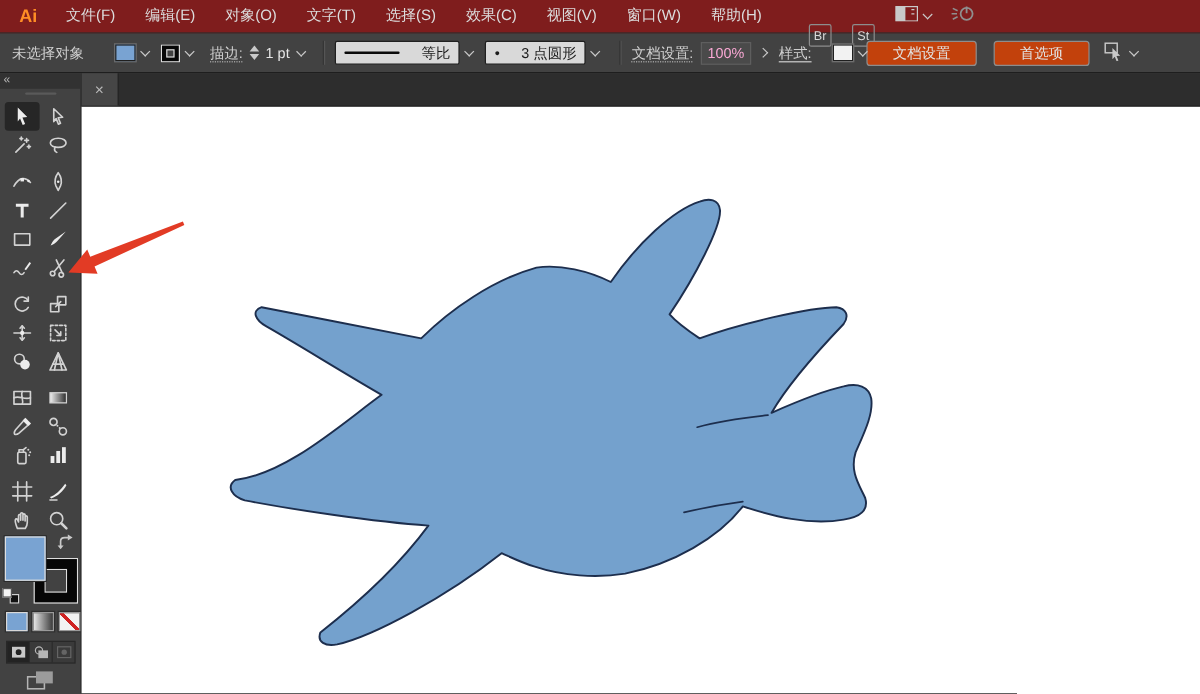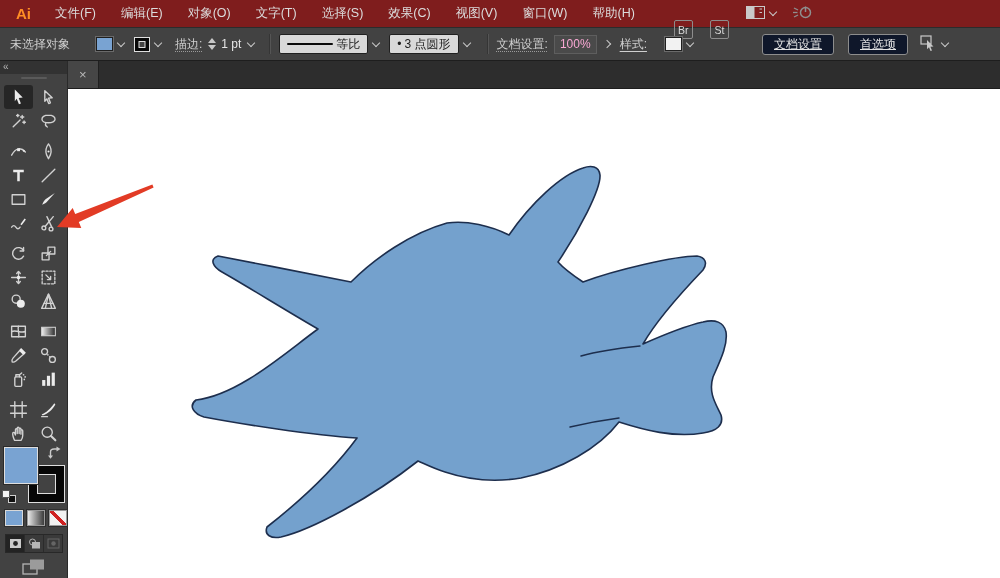--- a/index.html
+++ b/index.html
@@ -21,26 +21,26 @@
   .controlbar{height:33px;background:#424242;border-bottom:1px solid #1e1e1e;
               display:flex;align-items:center;font-size:12px;color:#cfcfcf;padding:0 0 0 10px;white-space:nowrap;}
   .vdiv{width:1px;height:20px;background:#353535;box-shadow:1px 0 0 #555;margin:0 9px;}
   .underlined{text-decoration:underline dotted #9a9a9a;text-underline-offset:3px;}
   .swatch{width:17px;height:14px;border:1px solid #1f1f1f;box-shadow:0 0 0 1px #6a6a6a;display:inline-block;}
   .stepper{display:inline-flex;flex-direction:column;justify-content:center;gap:2px;margin:0 5px 0 6px;}
   .stepper i{width:0;height:0;border-left:4px solid transparent;border-right:4px solid transparent;display:block;}
   .stepper .up{border-bottom:5px solid #c9c9c9;}
   .stepper .dn{border-top:5px solid #c9c9c9;}
   .chip{height:20px;background:#d9d9d9;border:1px solid #202020;border-radius:2px;color:#1c1c1c;
-        display:inline-flex;align-items:center;padding:0 7px;gap:3px;font-size:12px;}
+        display:inline-flex;align-items:center;padding:0 7px;gap:18px;font-size:12px;}
   .chip .linepreview{width:46px;height:2.5px;background:#0a0a0a;border-radius:2px;}
   .valbox{height:19px;min-width:42px;background:#4a4a4a;border:1px solid #5e5e5e;color:#f9a8d4;
           display:inline-flex;align-items:center;justify-content:center;padding:0 5px;}
-  .cbtn{height:21px;border:1px solid #8d8d8d;border-radius:3px;background:#0f172a;color:#e2e2e2;
-        display:inline-flex;align-items:center;padding:0 11px;font-size:12px;text-decoration:underline;}
+  .cbtn{height:21px;border:1px solid #8d8d8d;border-radius:3px;background:#c2410c;color:#e2e2e2;
+        display:inline-flex;align-items:center;padding:0 21px;font-size:12px;}
   
   .main{display:flex;height:517px;}
   .toolbar{width:68px;background:#424242;border-right:1px solid #2a2a2a;position:relative;flex:none;}
   .tb-header{height:13px;background:#323232;color:#b5b5b5;font-size:10px;line-height:12px;padding-left:3px;}
   .tb-grip{height:8px;display:flex;justify-content:center;align-items:center;}
   .tb-grip div{width:26px;height:2px;background:#5a5a5a;border-radius:1px;}
   .tool-row{display:flex;justify-content:center;gap:1px;height:24px;}
   .tool-row.group-start{margin-top:6px;}
   .tool{width:29px;height:24px;display:flex;align-items:center;justify-content:center;border-radius:3px;}
   .tool.selected{background:#262626;}

